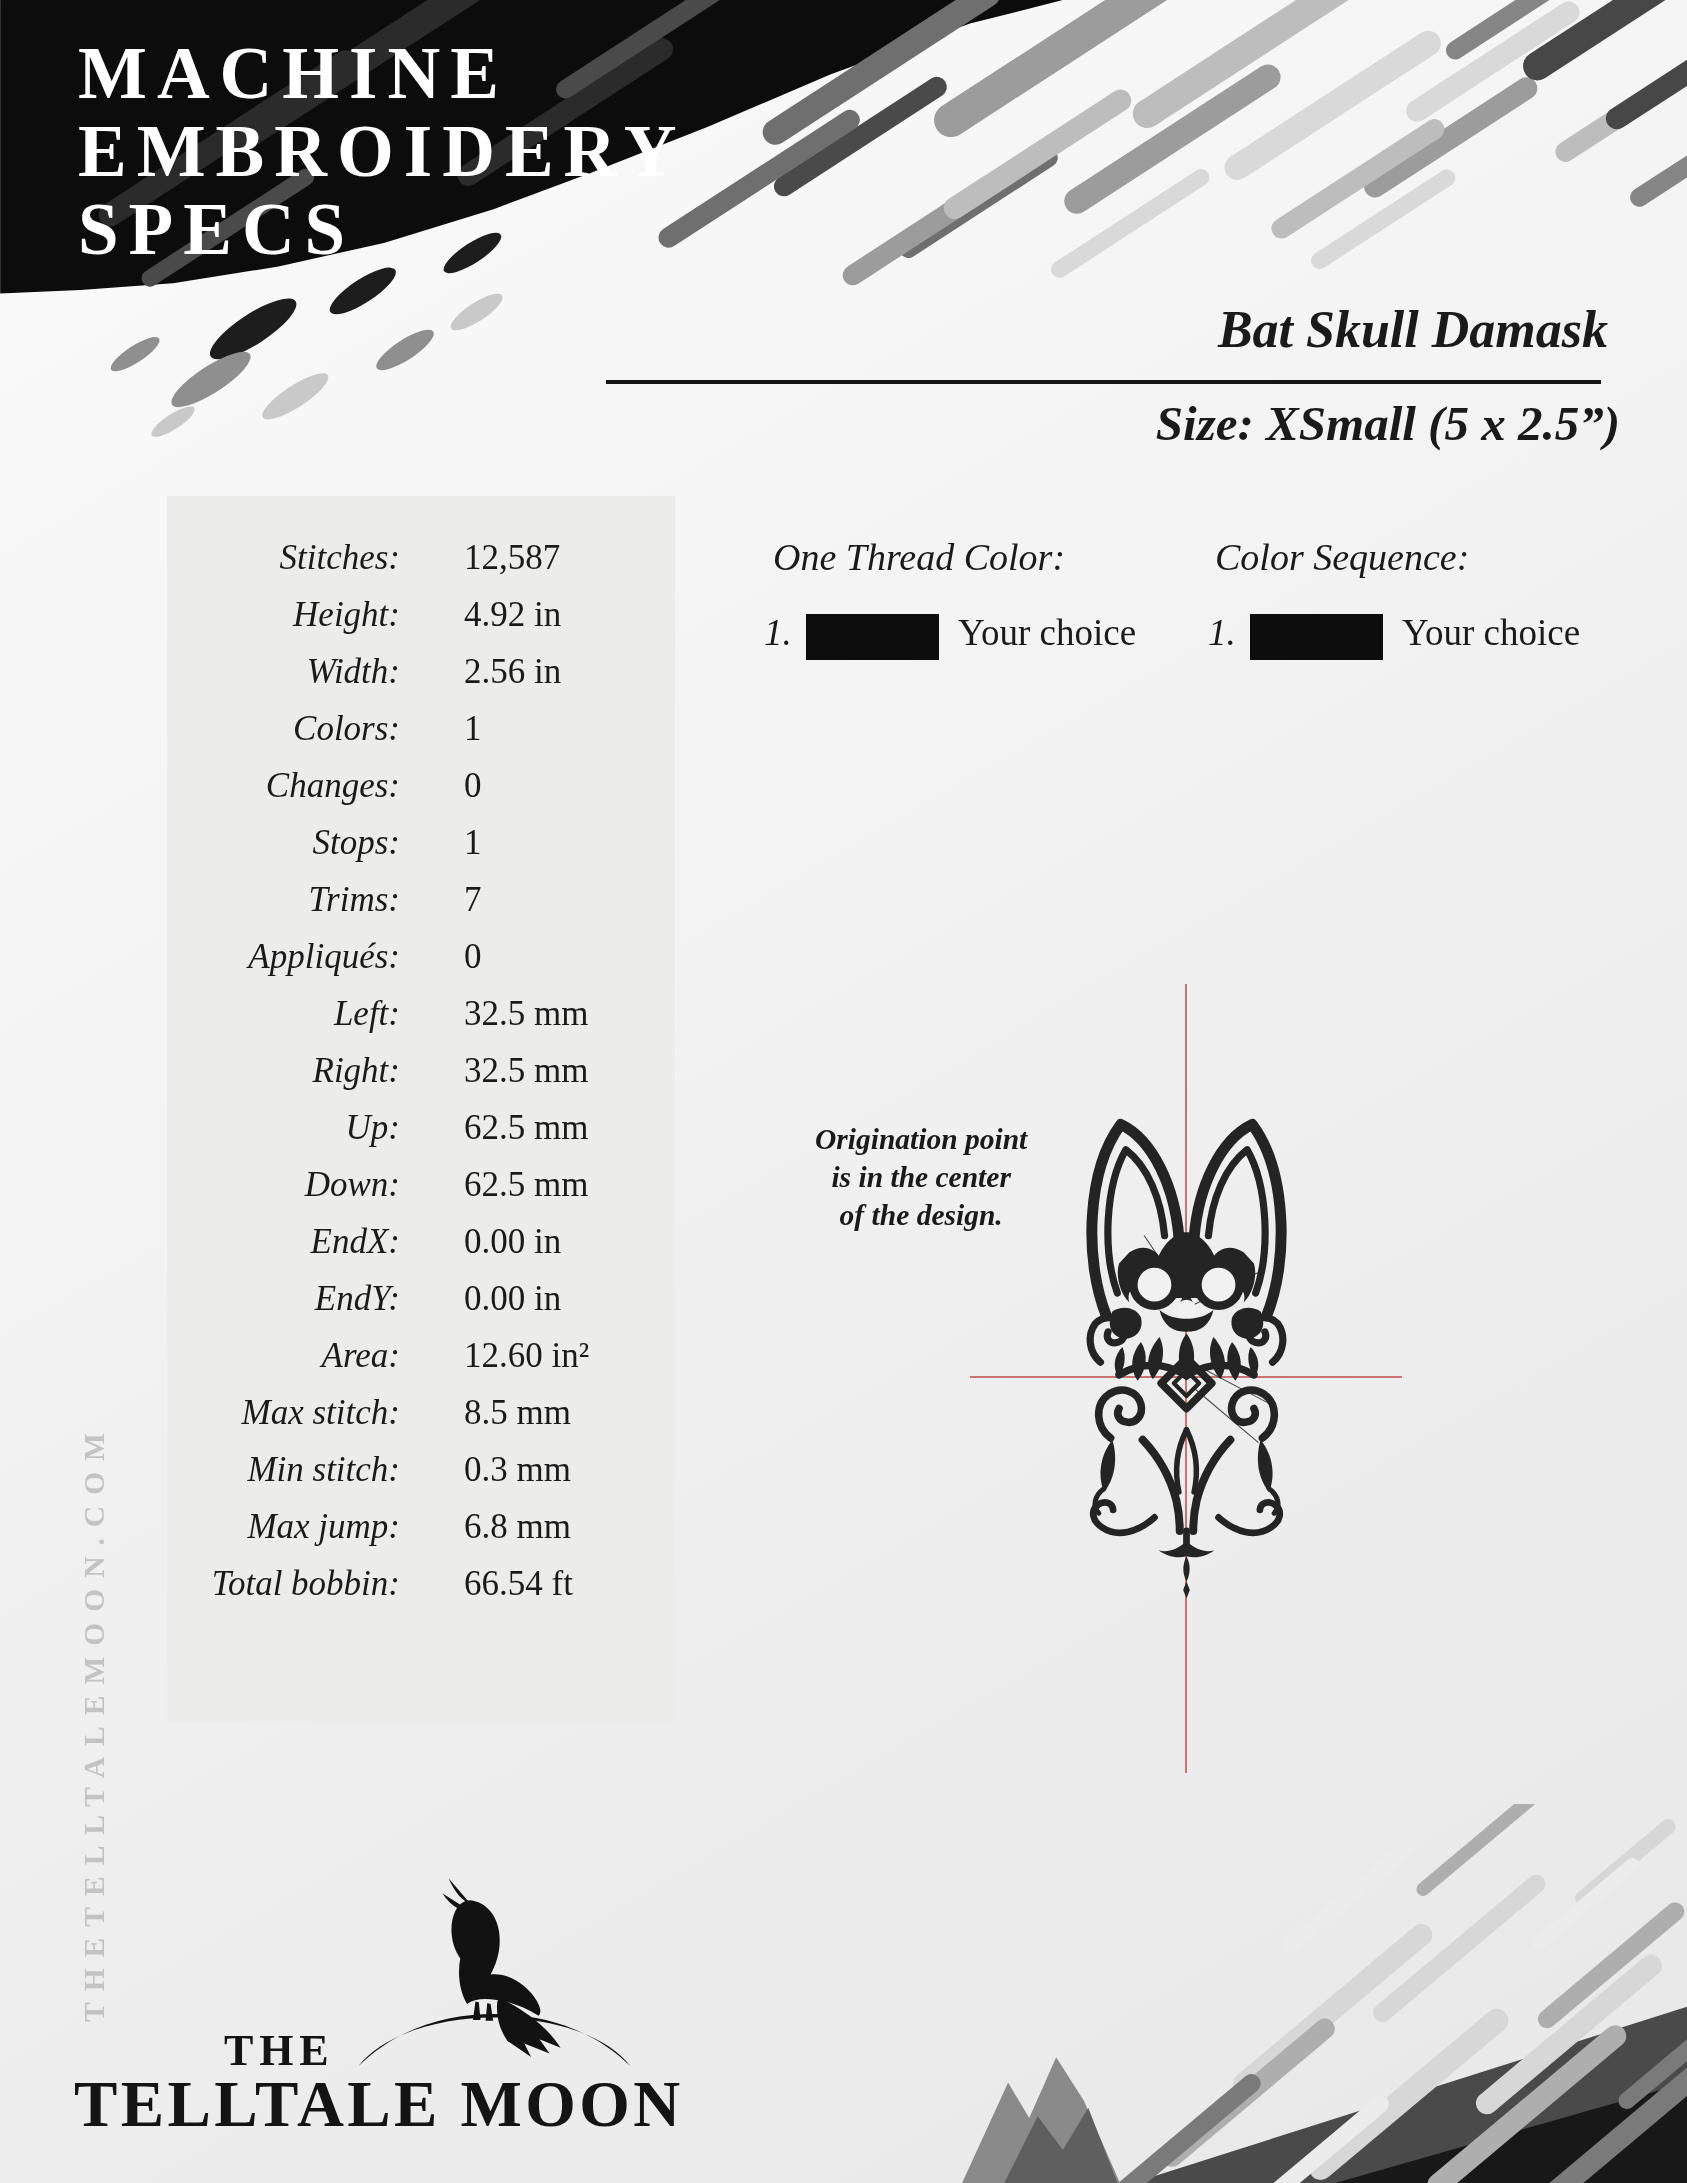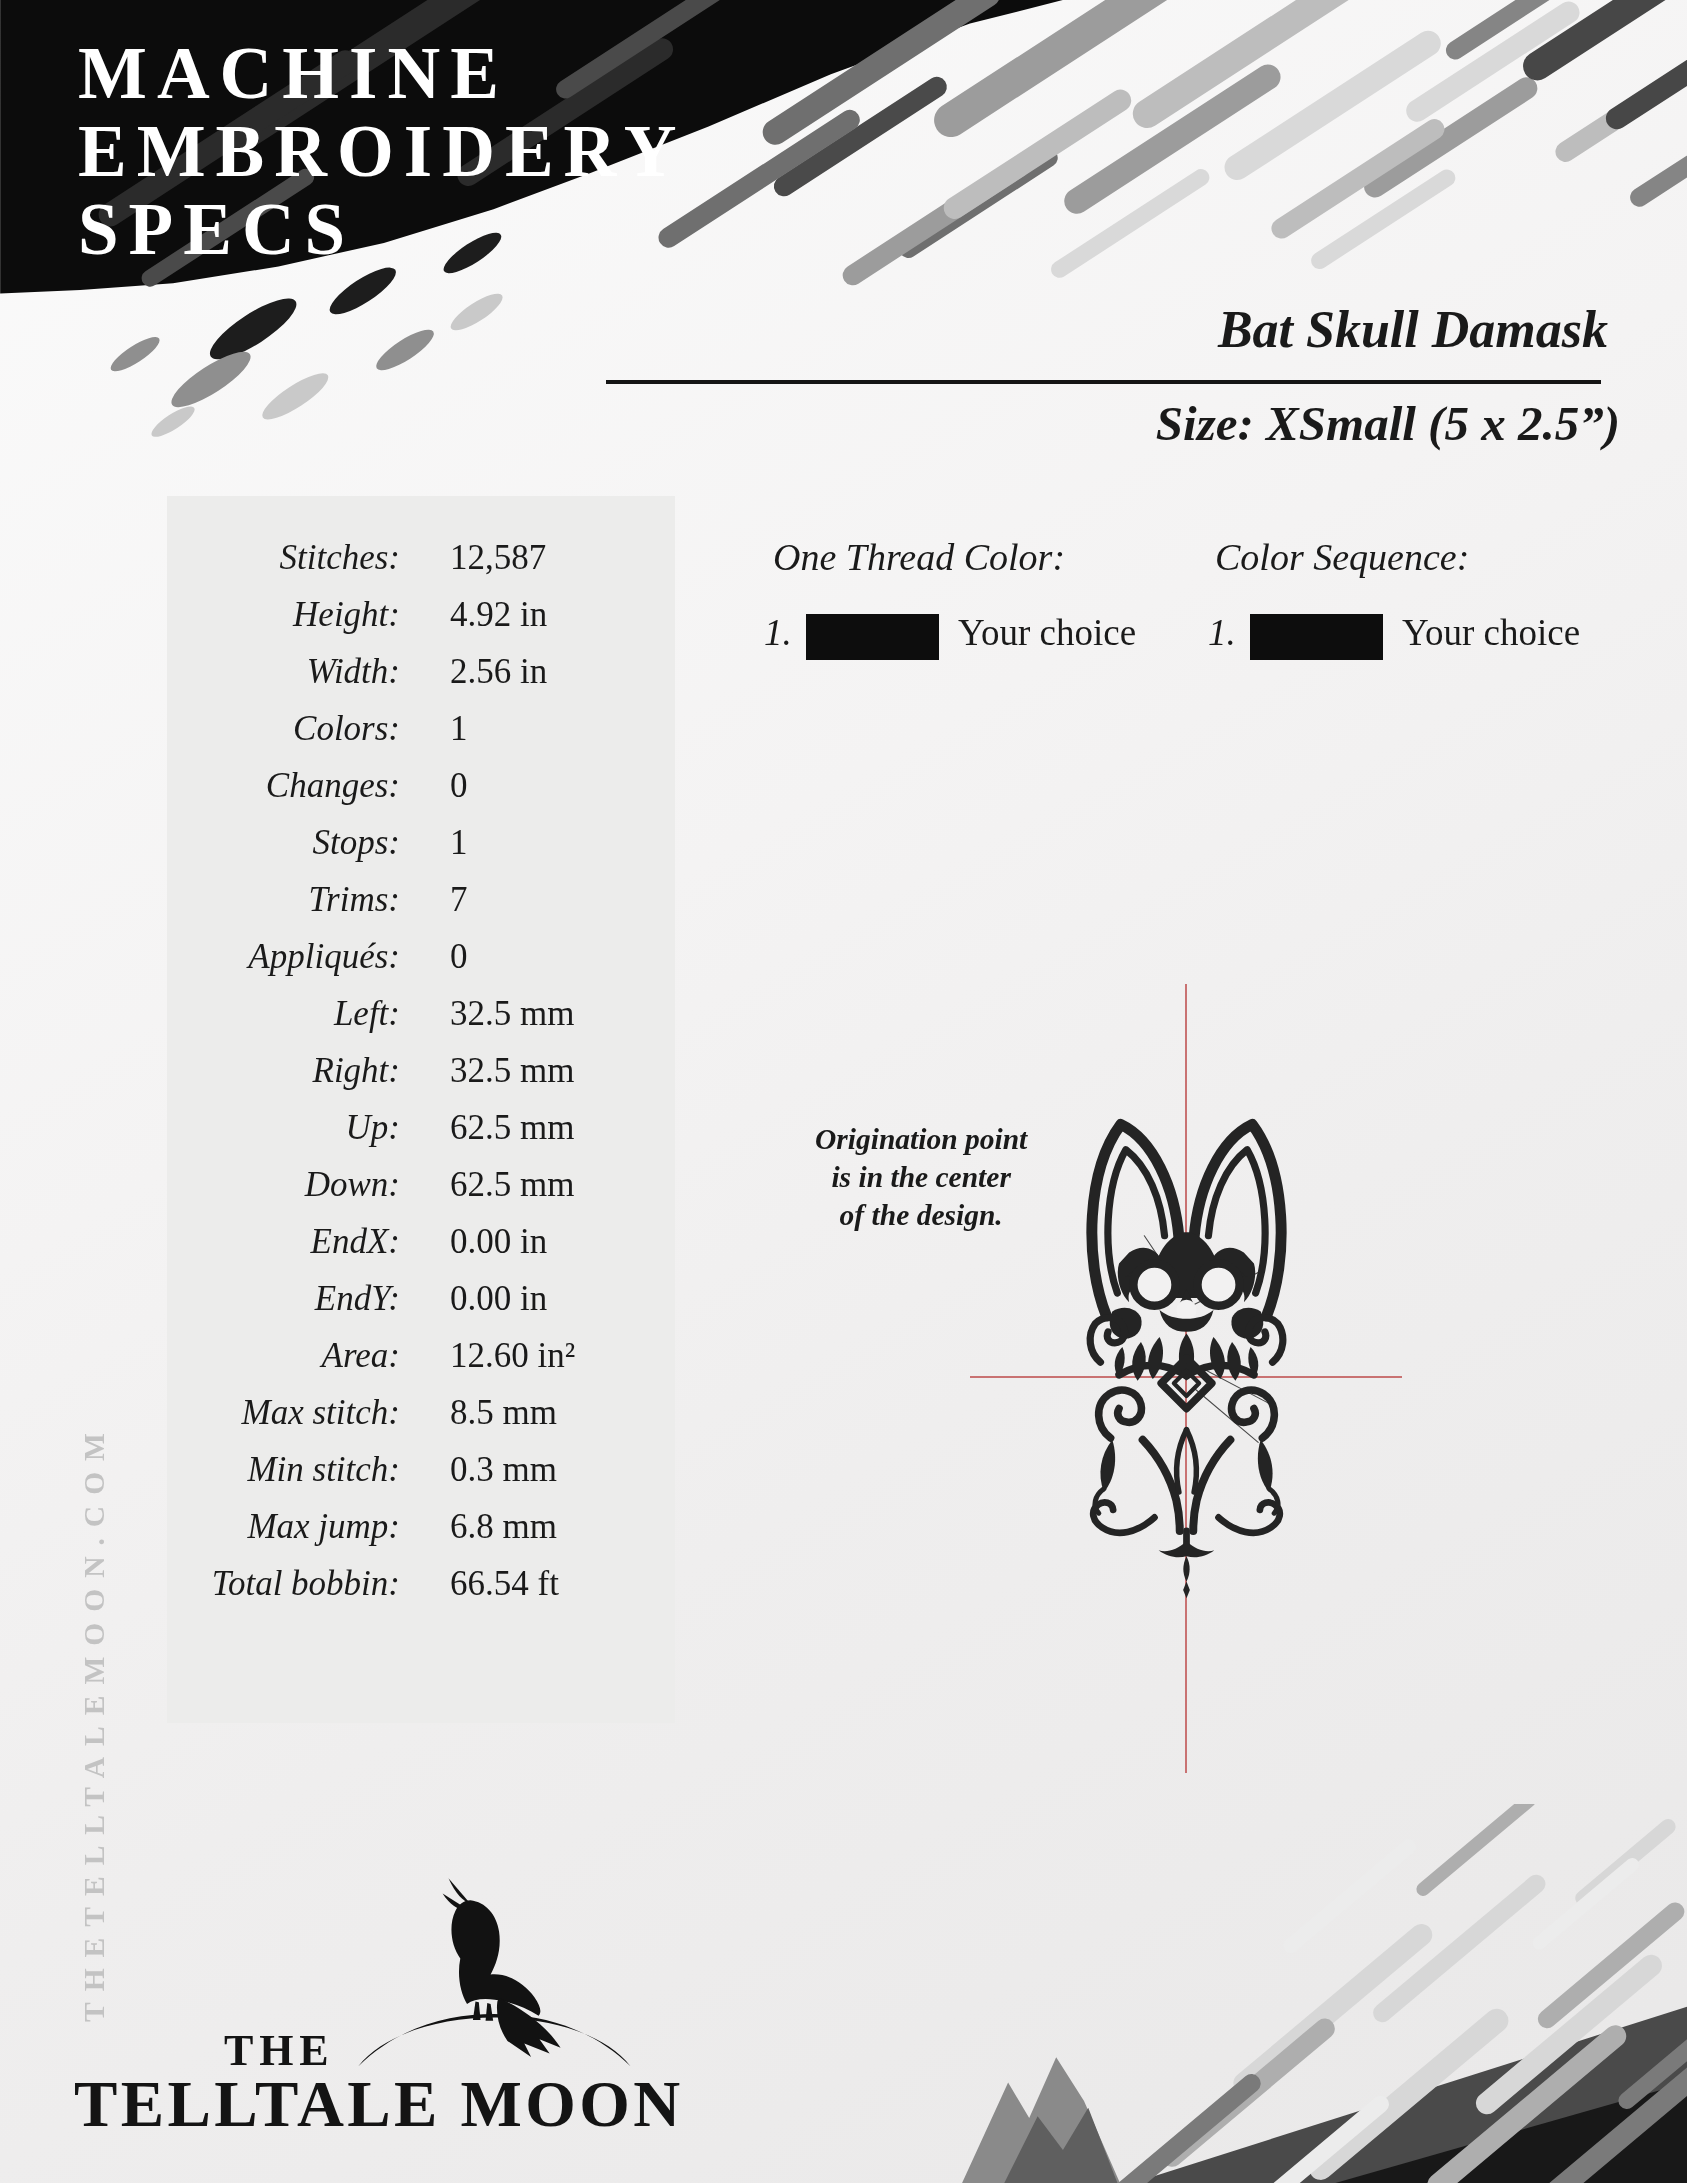--- a/index.html
+++ b/index.html
@@ -29,21 +29,21 @@
   .design-size{
     position:absolute;right:81px;top:395px;
     font-size:49px;font-style:italic;font-weight:700;white-space:nowrap;
   }
   .specs-box{
     position:absolute;left:167px;top:496px;width:508px;height:1227px;
     background:#ececeb;box-sizing:border-box;padding-top:42px;
   }
   .spec-row{display:flex;align-items:baseline;height:57px;font-size:35px;}
   .spec-label{width:233px;text-align:right;font-style:italic;flex:0 0 auto;font-family:Liberation Serif, serif;}
-  .spec-value{margin-left:50px;white-space:nowrap;}
+  .spec-value{margin-left:64px;white-space:nowrap;}
   .col-heading{
     position:absolute;top:535px;font-size:38px;font-style:italic;white-space:nowrap;
   }
   .item-number{position:absolute;top:611px;font-size:37px;font-style:italic;}
   .swatch{position:absolute;top:614px;width:133px;height:46px;}
   .item-text{position:absolute;top:611px;font-size:37px;white-space:nowrap;}
   .orig-note{
     position:absolute;left:815px;top:1120px;
     font-size:29.5px;line-height:38px;font-style:italic;font-weight:700;
   }

